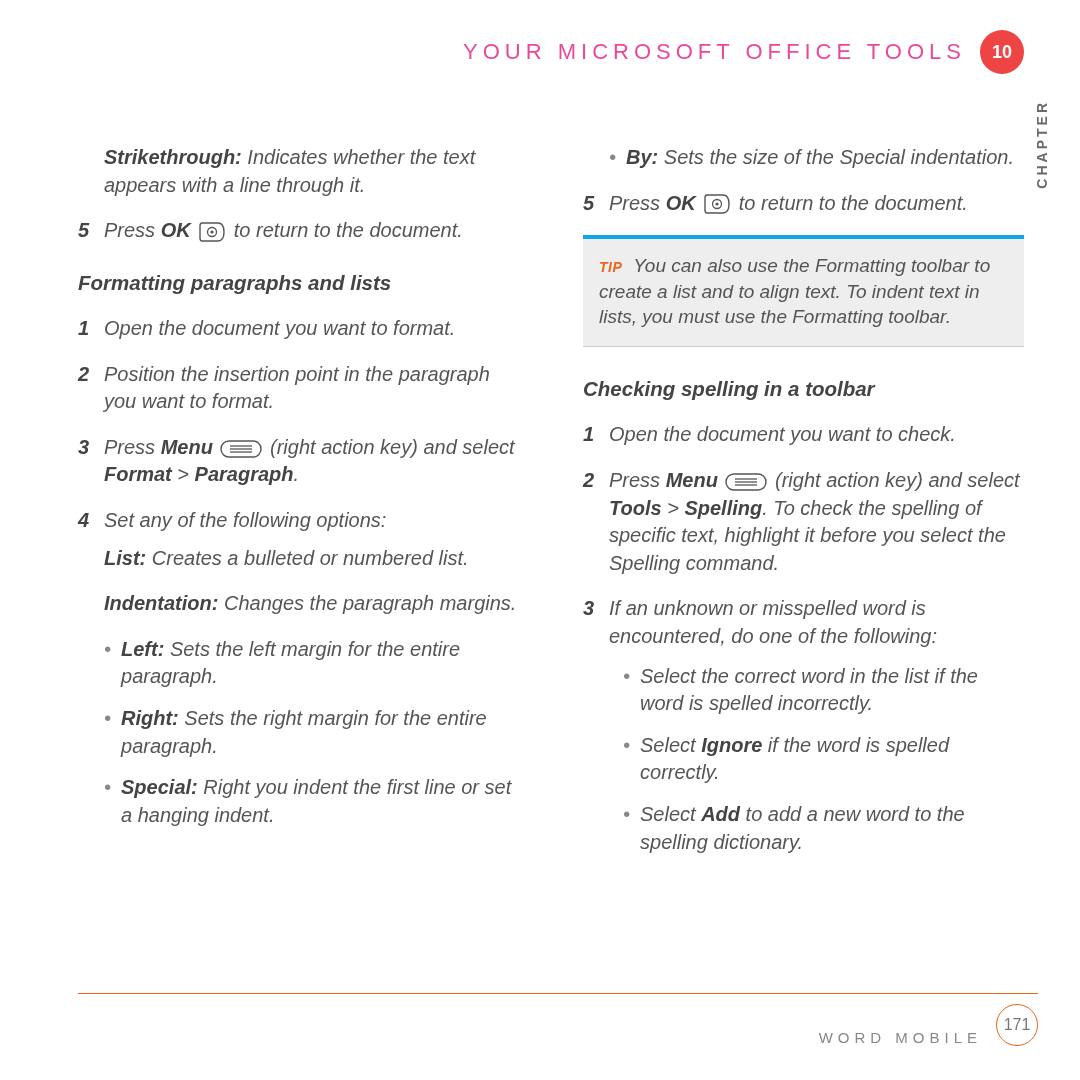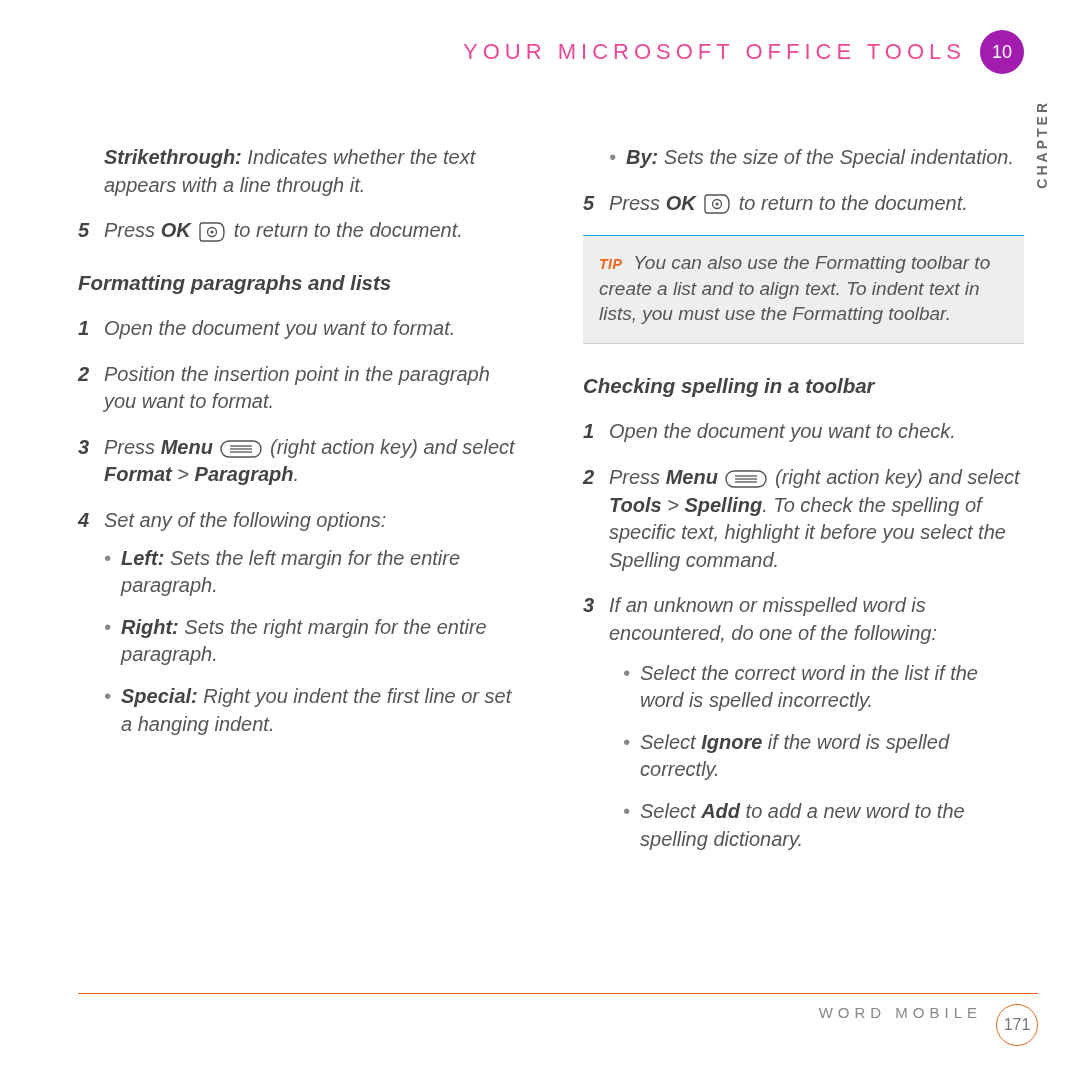--- a/index.html
+++ b/index.html
@@ -10,23 +10,23 @@
     background: #ffffff;
     position: relative;
     padding: 30px 56px 40px 78px;
   }
 
   
   .header-row { display:flex; align-items:center; justify-content:flex-end; gap:14px; margin-bottom:70px; }
   .header-title { letter-spacing:5px; font-size:22px; color:#ec4899; font-weight:400; }
   .chapter-badge {
     width:44px; height:44px; border-radius:50%;
-    background:#a21caf; color:#ffffff;
+    background:#ef4444; color:#ffffff;
     display:flex; align-items:center; justify-content:center;
-    font-size:18px; font-weight:400;
+    font-size:18px; font-weight:700;
   }
   .chapter-side {
     position:absolute; right:30px; top:100px;
     writing-mode:vertical-rl; transform:rotate(180deg);
     letter-spacing:3px; font-size:14px; color:#6a6a6a; font-weight:700;
   }
 
   
   .columns { display:flex; gap:64px;font-style:italic; }
   .col { flex:1; font-size:20px; line-height:1.38; color:#555555; }
@@ -45,33 +45,33 @@
   
   .ok-icon, .menu-icon {
     display:inline-block; vertical-align:middle;
     margin:0 2px;
   }
   .ok-icon svg, .menu-icon svg { display:block; }
 
   
   .tip-box {
     background:#eeeeee;
-    border-top:1px solid #0ea5e9;
+    border-top:4px solid #0ea5e9;
     border-bottom:1px solid #cccccc;
     padding:14px 16px 16px 16px;
     margin:10px 0 28px 0;
     font-size:19px; line-height:1.35;
   }
   .tip-label { color:#e9671b; font-weight:700; font-size:14px; letter-spacing:0.5px; margin-right:6px; }
 
   
   .footer {
     position:absolute; left:78px; right:42px; bottom:34px;
     border-top:1px solid #e9671b;
-    display:flex; justify-content:flex-end; align-items:flex-start;
+    display:flex; justify-content:flex-end; align-items:flex-end;
     gap:14px; padding-top:10px;
   }
   .footer-title { letter-spacing:5px; font-size:15px; color:#888888; }
   .page-badge {
     width:42px; height:42px; border:1.5px solid #e9671b; border-radius:50%;
     display:flex; align-items:center; justify-content:center;
     color:#777777; font-size:16px;
   }
 </style>
 </head>
@@ -133,21 +133,27 @@
         <span> (right action key) and select </span><b>Format</b><span> &gt; </span><b>Paragraph</b><span>.</span>
       </div>
     </div>
 
     <div class="num-row" style="margin-bottom:10px">
       <div class="num">4</div>
       <div class="num-body">Set any of the following options:</div>
     </div>
 
 
-
+    <div class="indent-block">
+      <b>List:</b><span> Creates a bulleted or numbered list.</span>
+    </div>
+
+    <div class="indent-block">
+      <b>Indentation:</b><span> Changes the paragraph margins.</span>
+    </div>
 
     <div class="indent-block" style="padding-left:26px">
       <div class="sub-bullet-row">
         <div class="dot">•</div>
         <div><b>Left:</b><span> Sets the left margin for the entire paragraph.</span></div>
       </div>
       <div class="sub-bullet-row">
         <div class="dot">•</div>
         <div><b>Right:</b><span> Sets the right margin for the entire paragraph.</span></div>
       </div>

